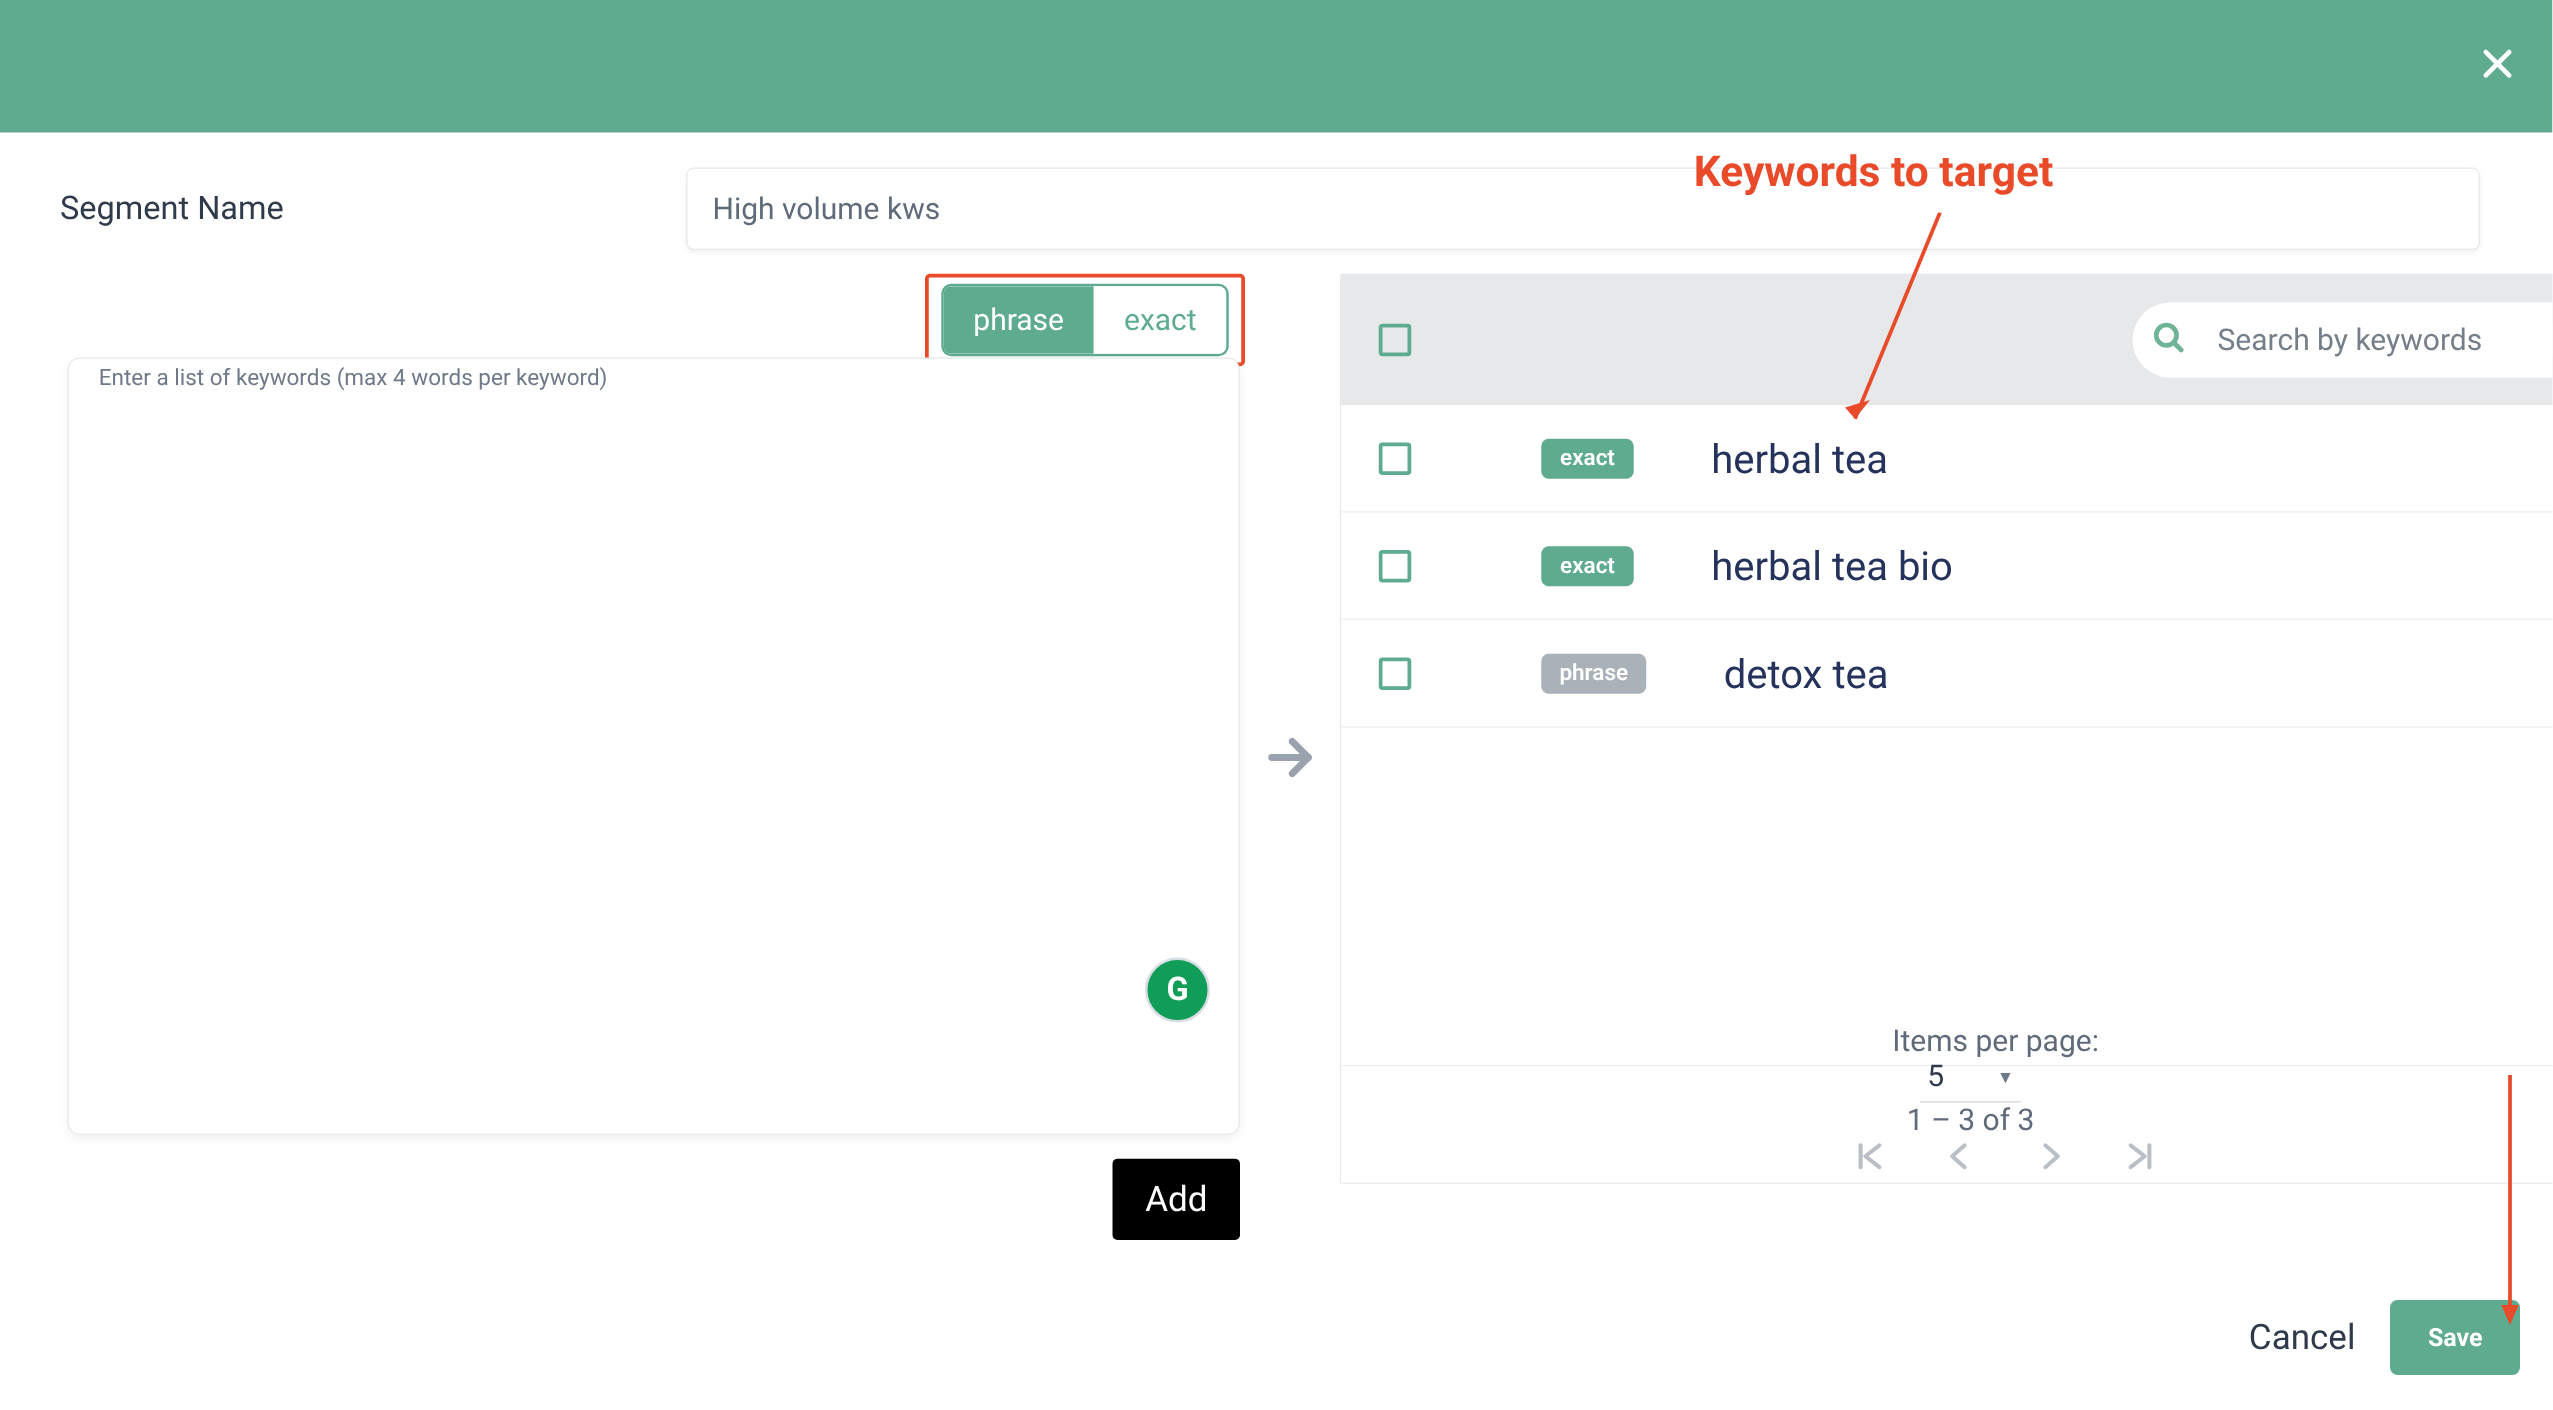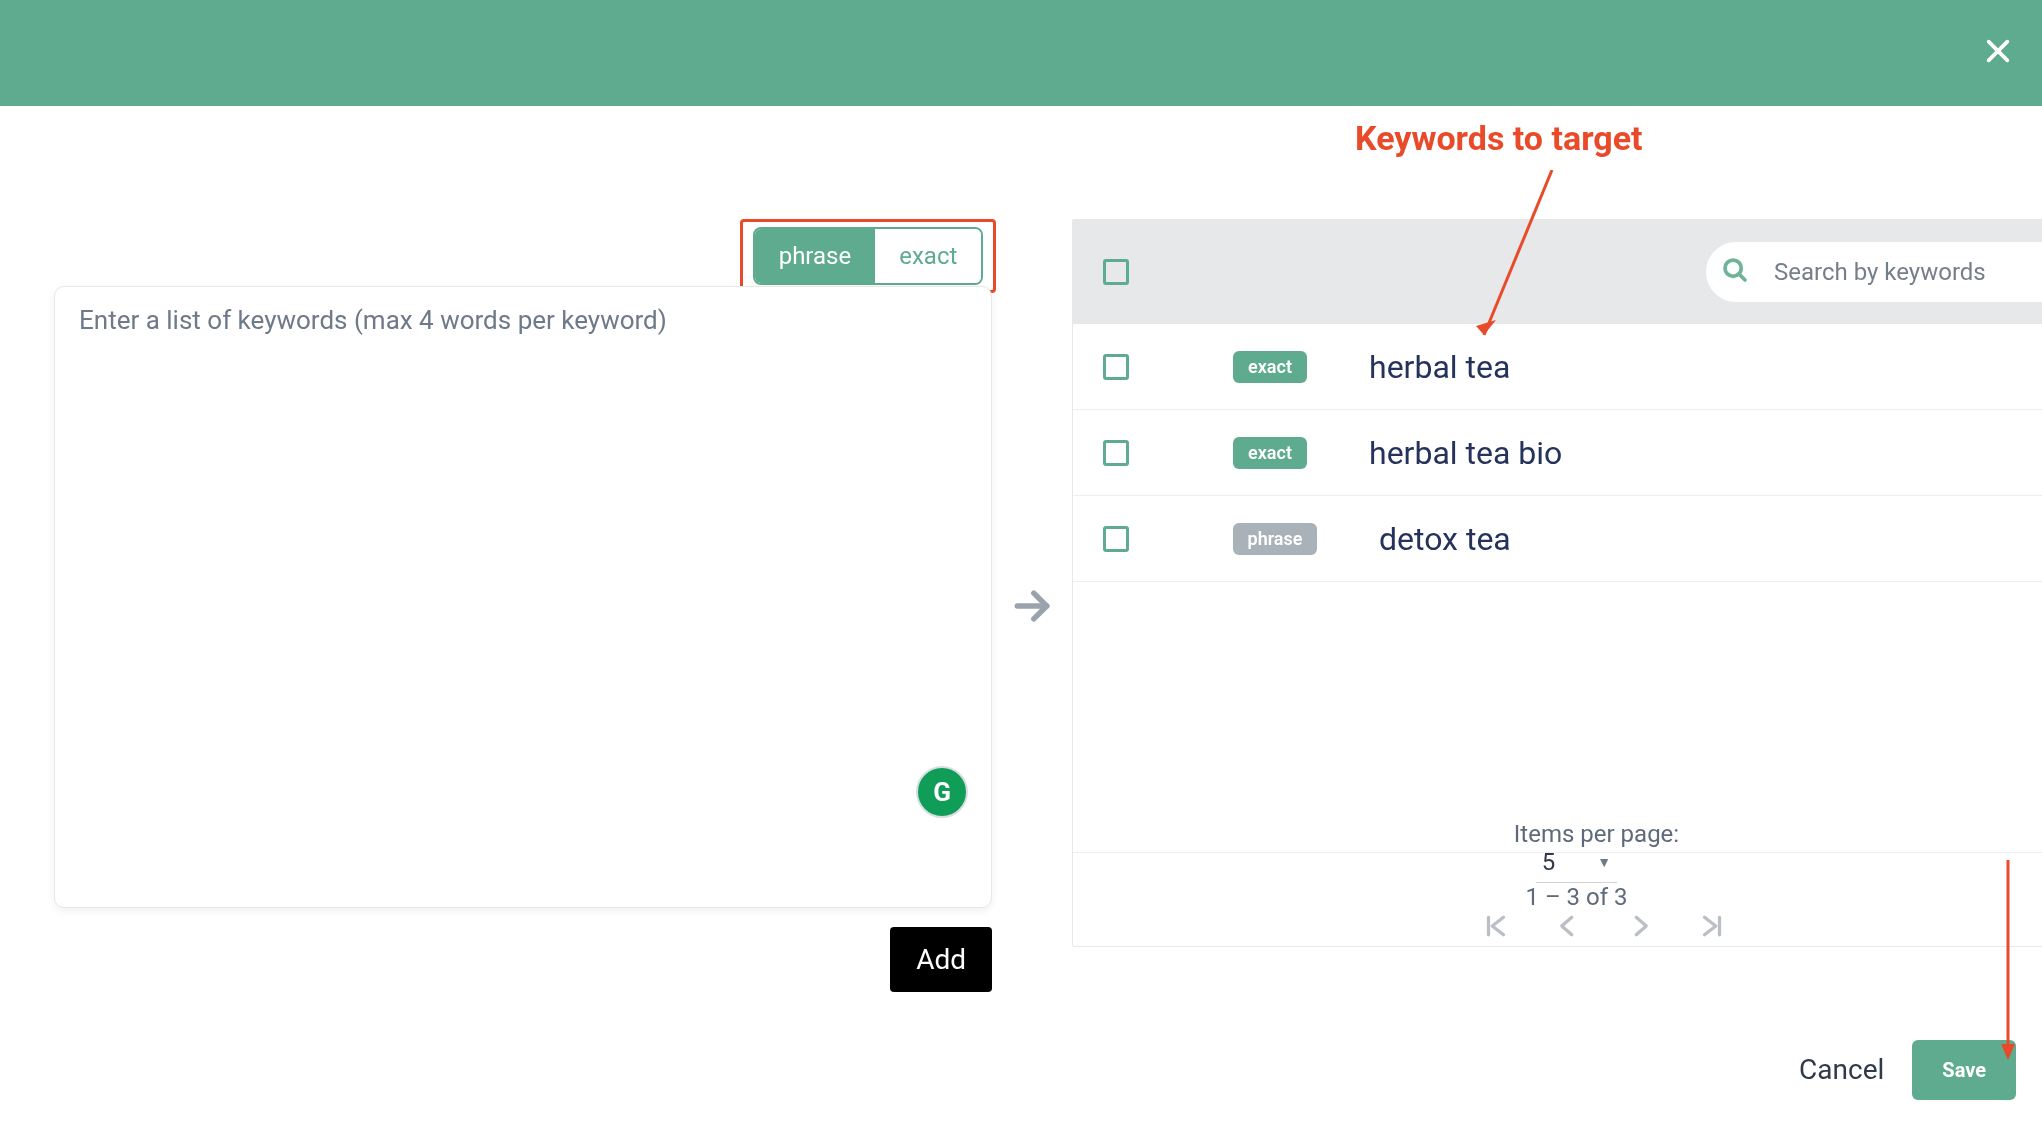--- a/index.html
+++ b/index.html
@@ -18,21 +18,21 @@
   .segname-input{margin-left:322px;flex:1;max-width:1435px;height:66px;border:1px solid #e6e8ea;border-radius:6px;box-shadow:0 2px 4px rgba(0,0,0,.05);font-size:24px;color:#5f6b7a;padding:0 20px;}
 
   
   .toggle-wrap{position:absolute;left:740px;top:219px;width:256px;height:74px;border:3px solid #e94b2a;border-radius:4px;display:flex;align-items:center;justify-content:center;}
   .toggle{display:flex;border:2px solid #5eab8f;border-radius:8px;overflow:hidden;height:58px;}
   .toggle button{border:none;background:#fff;color:#5eab8f;font-size:24px;padding:0 24px;cursor:pointer;}
   .toggle button.active{background:#5eab8f;color:#fff;}
 
   
   .left-col{position:absolute;left:54px;top:286px;width:938px;}
-  .kw-textarea{width:938px;height:622px;border:1px solid #e6e8ea;border-radius:10px;box-shadow:0 3px 8px rgba(0,0,0,.06);padding:18px 24px;font-size:26px;color:#6d28d9;resize:none;}
+  .kw-textarea{width:938px;height:622px;border:1px solid #e6e8ea;border-radius:10px;box-shadow:0 3px 8px rgba(0,0,0,.06);padding:5px 24px;font-size:18px;color:#6d28d9;resize:none;}
   .kw-textarea::placeholder{color:#6e7a89;}
   .grammarly{position:absolute;right:24px;bottom:94px;width:52px;height:52px;border-radius:50%;border:2px solid #d7dde3;background:#0f9d58;display:flex;align-items:center;justify-content:center;}
   .grammarly span{color:#fff;font-weight:700;font-size:26px;}
   .add-btn{position:absolute;right:0;bottom:0;transform:translateY(80px);background:#000000;color:#fff;border:none;border-radius:4px;font-size:28px;padding:16px 26px;cursor:pointer;}
 
   
   .mid-arrow{position:absolute;left:1010px;top:584px;color:#9aa3ad;}
 
   
   .right-col{position:absolute;left:1072px;top:219px;width:1099px;border:1px solid #e6e8ea;border-radius:2px;}
@@ -79,20 +79,24 @@
 
   <div class="dlg-header">
     <div class="dlg-close">
       <svg width="28" height="28" viewBox="0 0 24 24" fill="none" stroke="currentColor" stroke-width="3.2" stroke-linecap="round">
           <line x1="4" y1="4" x2="20" y2="20"></line>
           <line x1="20" y1="4" x2="4" y2="20"></line>
         </svg>
     </div>
   </div>
 
+  <div class="segname-row">
+    <div class="segname-label">Segment Name</div>
+    <input class="segname-input" type="text" value="High volume kws" style="">
+  </div>
 
   <div class="toggle-wrap">
     <div class="toggle">
       <button class="active">phrase</button>
       <button>exact</button>
     </div>
   </div>
 
   <div class="left-col">
     <textarea class="kw-textarea" placeholder="Enter a list of keywords (max 4 words per keyword)" style=""></textarea>

